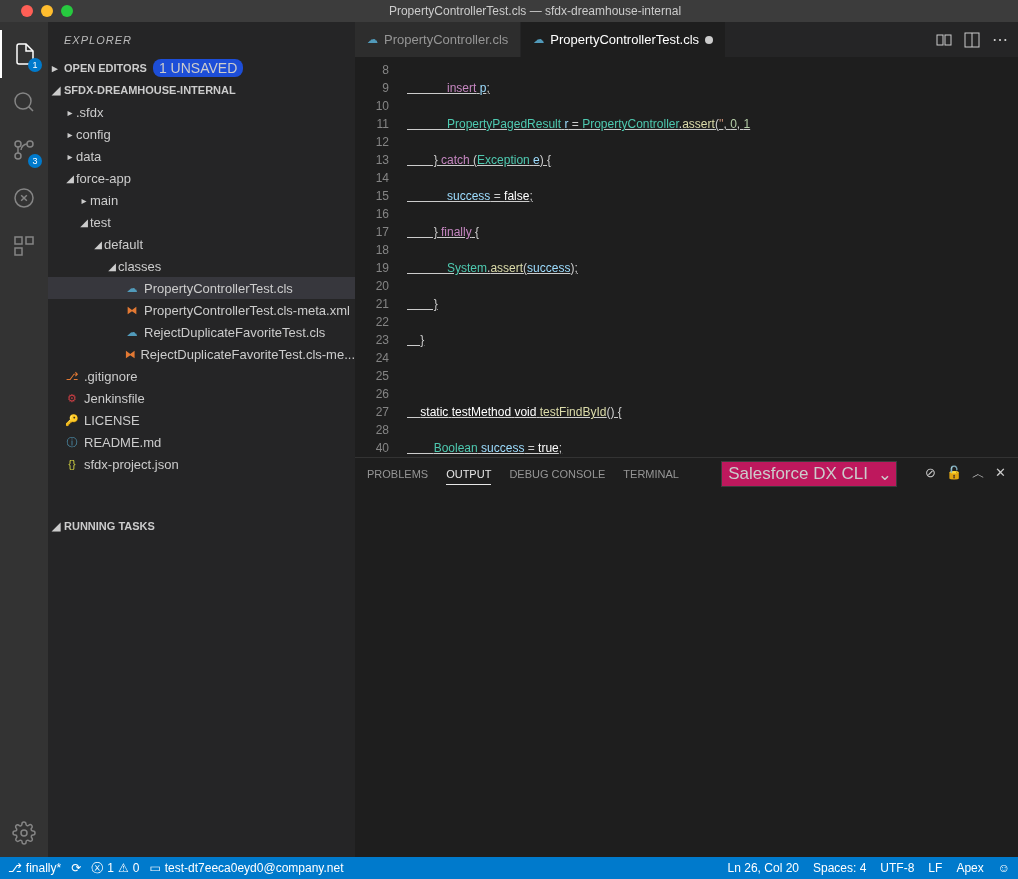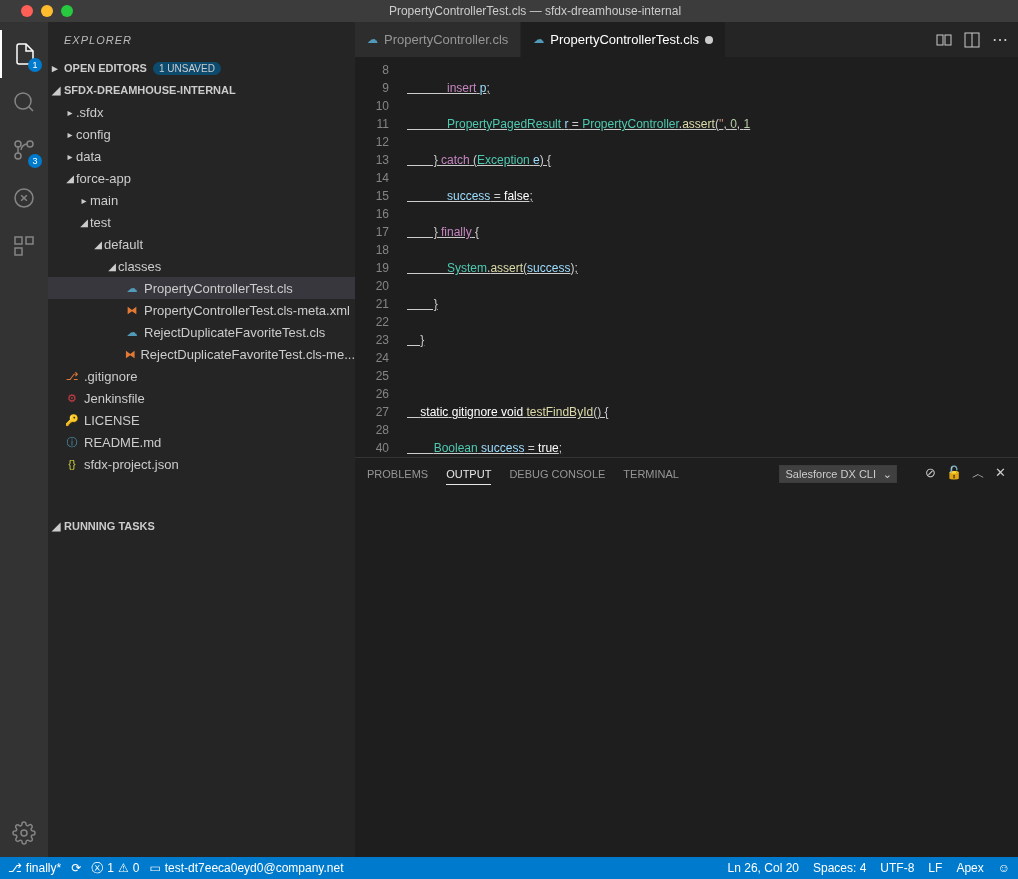--- a/index.html
+++ b/index.html
@@ -15,21 +15,21 @@
 .activity-bar { width: 48px; background: #333; display: flex; flex-direction: column; align-items: center; padding-top: 8px; }
 .ab-item { width: 48px; height: 48px; display: flex; align-items: center; justify-content: center; color: #858585; cursor: pointer; position: relative; }
 .ab-item.active { color: #fff; border-left: 2px solid #fff; }
 .ab-item svg { width: 24px; height: 24px; }
 .ab-badge { position: absolute; bottom: 6px; right: 6px; background: #007acc; color: #fff; font-size: 9px; border-radius: 8px; min-width: 14px; height: 14px; display: flex; align-items: center; justify-content: center; padding: 0 3px; }
 .ab-spacer { flex: 1; }
 .sidebar { width: 307px; background: #252526; display: flex; flex-direction: column; font-size: 13px; }
 .sb-title { height: 35px; display: flex; align-items: center; padding: 0 16px; font-size: 11px; color: #bbb; letter-spacing: 1px; font-style: italic; }
 .sb-section { display: flex; align-items: center; height: 22px; padding: 0 4px; font-size: 11px; font-weight: bold; color: #ccc; cursor: pointer; }
 .sb-section .chev { width: 12px; display: inline-block; }
-.sb-badge { background: #0c4a6e; border-radius: 8px; padding: 1px 6px; font-size: 10px; margin-left: 6px; font-weight: normal; }
+.sb-badge { background: #1d4ed8; border-radius: 8px; padding: 1px 6px; font-size: 14px; margin-left: 6px; font-weight: normal; }
 .tree { flex: 0 0 auto; padding-bottom: 4px;}
 .tree-item { display: flex; align-items: center; height: 22px; font-size: 13px; color: #ccc; cursor: pointer; white-space: nowrap; overflow: hidden; }
 .tree-item.sel { background: #37373d; }
 .ti-chev { width: 12px; font-size: 10px; color: #ccc; display: inline-flex; justify-content: center; }
 .ti-icon { width: 16px; height: 16px; margin-right: 4px; display: inline-flex; align-items: center; justify-content: center; font-size: 11px; }
 .ti-icon.cloud { color: #519aba; }
 .ti-icon.xml { color: #e37933; }
 .ti-icon.git { color: #e37933; }
 .ti-icon.j { color: #cc3e44; }
 .ti-icon.lic { color: #cbcb41; }
@@ -52,21 +52,21 @@
 .c-v { color: #9cdcfe; }
 .c-s { color: #ce9178; }
 .c-n { color: #b5cea8; }
 .c-b { color: #ffffff; }
 .minimap { width: 80px; background: #1e1e1e; opacity: 0.6; font-size: 2px; line-height: 2px; font-family: monospace; color: #666; overflow: hidden; padding: 2px;}
 .panel { height: 400px; border-top: 1px solid #333; background: #1e1e1e; display: flex; flex-direction: column; }
 .panel-tabs { height: 32px; display: flex; align-items: center; padding: 0 12px; gap: 18px; font-size: 11px; color: #969696; }
 .ptab { cursor: pointer; padding: 4px 0;}
 .ptab.active { color: #e7e7e7; border-bottom: 1px solid #e7e7e7; }
 .panel-tabs .spacer { flex: 1; }
-.panel-select { background: #404040; border: 1px solid #3c3c3c; color: #ccc; font-size: 11px; padding: 2px 20px 2px 6px; position: relative; }
+.panel-select { background: #be185d; border: 1px solid #3c3c3c; color: #ccc; font-size: 17px; padding: 2px 28px 2px 6px; position: relative; }
 .panel-icons { display: flex; gap: 10px; margin-left: 10px; color: #ccc; }
 .panel-icons span { cursor: pointer; font-size: 13px;}
 .panel-body { flex: 1; }
 .status-bar { height: 22px; background: #007acc; color: #fff; display: flex; align-items: center; font-size: 12px; padding: 0 8px; }
 .sb-left { display: flex; align-items: center; gap: 10px; }
 .sb-right { margin-left: auto; display: flex; align-items: center; gap: 14px; }
 .sb-item { display: flex; align-items: center; gap: 4px; cursor: pointer; }
 .code-line { height: 18px; }
 </style>
 </head>
@@ -269,21 +269,21 @@
       <div class="code">
 <div class="code-line">            <span class="c-k">insert</span> <span class="c-v">p</span>;</div>
 <div class="code-line">            <span class="c-t">PropertyPagedResult</span> <span class="c-v">r</span> = <span class="c-t">PropertyController</span>.<span class="c-f">assert</span>(<span class="c-s">''</span>, <span class="c-n">0</span>, <span class="c-n">1</span></div>
 <div class="code-line">        } <span class="c-k">catch</span> (<span class="c-t">Exception</span> <span class="c-v">e</span>) {</div>
 <div class="code-line">            <span class="c-v">success</span> = <span class="c-b">false</span>;</div>
 <div class="code-line">        } <span class="c-k">finally</span> {</div>
 <div class="code-line">            <span class="c-t">System</span>.<span class="c-f">assert</span>(<span class="c-v">success</span>);</div>
 <div class="code-line">        }</div>
 <div class="code-line">    }</div>
 <div class="code-line"></div>
-<div class="code-line">    <span class="c-b">static</span> <span class="c-b">gitignore</span> <span class="c-b">void</span> <span class="c-f">testFindById</span>() {</div>
+<div class="code-line">    <span class="c-b">static</span> <span class="c-b">testMethod</span> <span class="c-b">void</span> <span class="c-f">testFindById</span>() {</div>
 <div class="code-line">        <span class="c-t">Boolean</span> <span class="c-v">success</span> = <span class="c-b">true</span>;</div>
 
 
 
 
 
 
 
 
 

